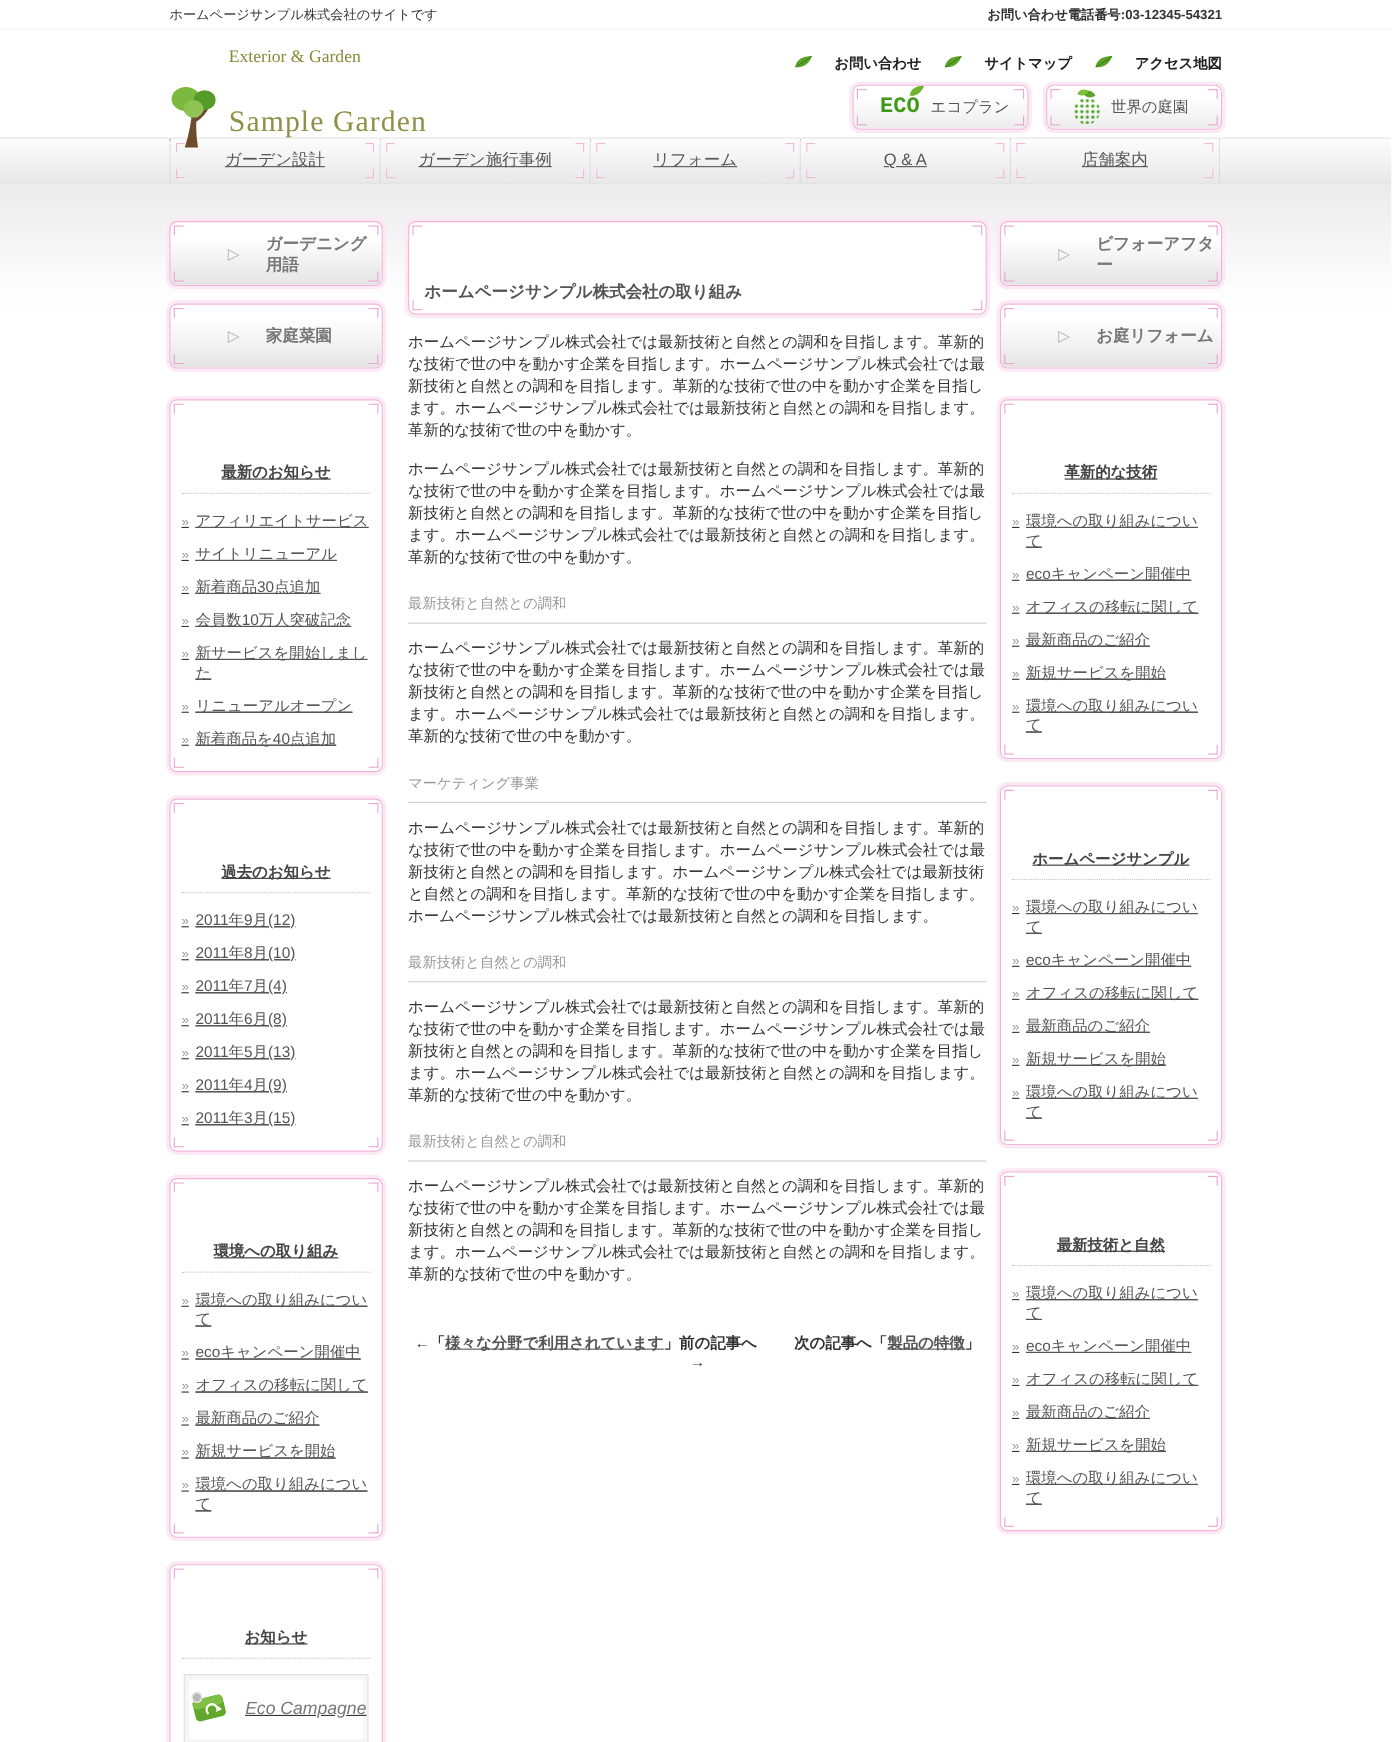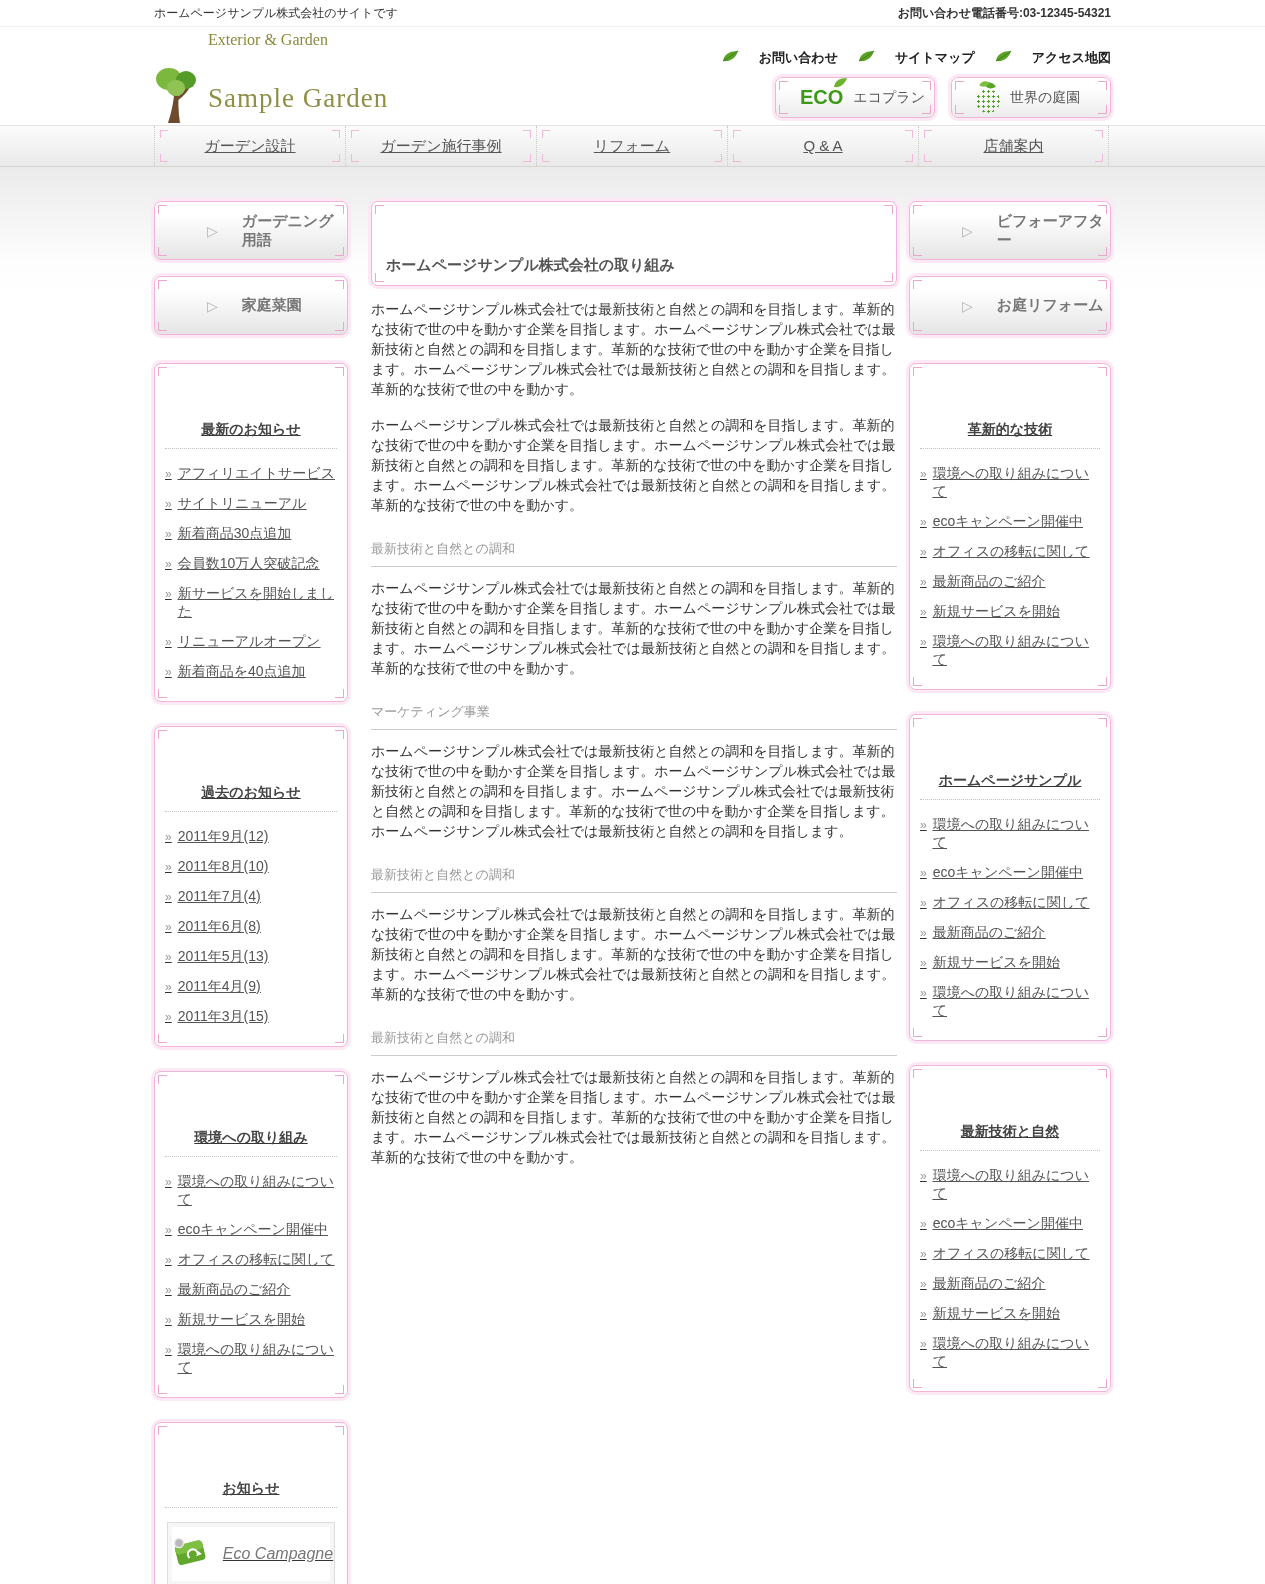--- a/index.html
+++ b/index.html
@@ -8,42 +8,42 @@
   .container { width:957px; margin:0 auto; position:relative; }
 
   
   .topbar { height:27px; background:#fff; border-bottom:1px solid #f0f0f0; }
   .topbar .container { display:flex; justify-content:space-between; align-items:center; height:100%; font-size:12px; color:#333; }
   .topbar .phone { font-weight:bold; }
 
   
   .header { height:98px; background:#fff; }
   .header .container { height:100%; }
-  .logo { position:absolute; left:0; top:4px; display:flex; align-items:center; gap:8px; }
+  .logo { position:absolute; left:0; top:16px; display:flex; align-items:center; gap:8px; }
   .logo-text .sub { font-family:"Liberation Serif","DejaVu Serif",serif; font-size:16px; color:#8a8a3c; }
   .logo-text .main { font-family:"Liberation Serif","DejaVu Serif",serif; font-size:27px; color:#8f8f46; letter-spacing:1px; }
   .hdr-right { position:absolute; right:0; top:22px; text-align:right; }
   .quick-links { display:flex; gap:20px; justify-content:flex-end; margin-bottom:10px; }
   .quick-link { display:flex; align-items:center; gap:20px; font-size:13px; font-weight:bold; color:#222; text-decoration:none; }
   .hdr-btns { display:flex; gap:16px; justify-content:flex-end; }
 
   
   .orn { position:relative; border:1px solid #f0b5d8; border-radius:7px; box-shadow:0 0 0 3px #fce9f5; background:#fff; }
   .orn::before,.orn::after,.orn>.in::before,.orn>.in::after {
     content:""; position:absolute; width:8px; height:8px; border:1px solid #e9a6cf; z-index:2; }
   .orn::before { top:3px; left:3px; border-right:0; border-bottom:0; }
   .orn::after  { top:3px; right:3px; border-left:0; border-bottom:0; }
   .orn>.in::before { bottom:3px; left:3px; border-right:0; border-top:0; }
   .orn>.in::after  { bottom:3px; right:3px; border-left:0; border-top:0; }
   .orn>.in { display:block;margin-top:44px; }
 
   .hdr-btn { width:160px; height:41px; display:flex; align-items:center; gap:10px; padding-left:14px;
     background:linear-gradient(#ffffff 25%,#ececec); cursor:pointer; }
   .hdr-btn .lbl { font-size:14px; color:#555; }
-  .eco-logo { font-size:20px; font-weight:900; color:#3c9a18; position:relative; font-family:Liberation Sans, sans-serif; }
+  .eco-logo { font-size:20px; font-weight:900; color:#3c9a18; position:relative; font-family:Liberation Mono, monospace; }
   .eco-logo svg { position:absolute; top:-9px; right:-6px; }
   .world-icon { position:relative; width:24px; height:24px; margin-top:6px; border-radius:50%;
     background:radial-gradient(circle,#4ea525 36%,transparent 40%); background-size:5px 5px; }
   .world-icon::before { content:""; position:absolute; top:-7px; left:9px; width:10px; height:7px;
     background:#5aa427; border-radius:0 8px 0 8px; transform:rotate(-20deg); }
   .world-icon::after { content:""; position:absolute; top:-8px; left:4px; width:9px; height:6px;
     background:#7cbf3f; border-radius:8px 0 8px 0; transform:rotate(15deg); }
 
   
   .nav { height:42px; background:linear-gradient(#fcfcfc,#e9e9e9); border-top:1px solid #e3e3e3; border-bottom:1px solid #d5d5d5; }
@@ -82,21 +82,21 @@
 
   .banner-box { border:1px solid #ddd; background:#fff; margin:14px 12px 10px; height:64px;
     display:flex; align-items:center; justify-content:center; gap:12px; cursor:pointer; box-shadow:0 0 0 4px #f6f6f6 inset; }
   .banner-label { font-style:italic; font-size:16px; color:#777; }
   .banner-caption { text-align:center; font-size:15px; font-weight:bold; color:#333; padding:10px 0 18px; }
 
   
   .article-title { padding:10px 14px; font-size:15px; font-weight:bold; color:#555;
     background:#fff; margin-bottom:14px; }
   .article-date { text-align:right; font-size:15px; font-weight:bold; color:#777; margin:16px 2px 14px; }
-  .article p { font-size:14px; line-height:20px; margin:0 0 16px; color:#333;font-family:Liberation Serif, serif; }
+  .article p { font-size:14px; line-height:20px; margin:0 0 16px; color:#333; }
   .article h3 { font-size:13px; font-weight:normal; color:#999; padding-bottom:8px; margin:24px 0 12px;
     border-bottom:1px solid #ccc; }
   .page-nav { margin-top:44px; text-align:center; font-size:14px; font-weight:bold; color:#333; }
   .page-nav .sep { display:inline-block; width:34px; }
   .page-nav a { font-weight:bold; }
 
   
   .footer-rule { border-top:1px solid #c9c9c9; }
   .banners { display:flex; justify-content:space-between; padding:22px 0 12px; }
   .fbanner { width:118px; height:46px; border:1px solid #ccc; background:#fff; box-shadow:0 0 0 3px #f2f2f2;
@@ -347,20 +347,23 @@
 
       <h3>マーケティング事業</h3>
       <p>ホームページサンプル株式会社では最新技術と自然との調和を目指します。革新的な技術で世の中を動かす企業を目指します。ホームページサンプル株式会社では最新技術と自然との調和を目指します。ホームページサンプル株式会社では最新技術と自然との調和を目指します。革新的な技術で世の中を動かす企業を目指します。ホームページサンプル株式会社では最新技術と自然との調和を目指します。</p>
 
       <h3>最新技術と自然との調和</h3>
       <p>ホームページサンプル株式会社では最新技術と自然との調和を目指します。革新的な技術で世の中を動かす企業を目指します。ホームページサンプル株式会社では最新技術と自然との調和を目指します。革新的な技術で世の中を動かす企業を目指します。ホームページサンプル株式会社では最新技術と自然との調和を目指します。革新的な技術で世の中を動かす。</p>
 
       <h3>最新技術と自然との調和</h3>
       <p>ホームページサンプル株式会社では最新技術と自然との調和を目指します。革新的な技術で世の中を動かす企業を目指します。ホームページサンプル株式会社では最新技術と自然との調和を目指します。革新的な技術で世の中を動かす企業を目指します。ホームページサンプル株式会社では最新技術と自然との調和を目指します。革新的な技術で世の中を動かす。</p>
 
+      <div class="page-nav">
+        <span>←「</span><a>様々な分野で利用されています</a><span>」前の記事へ</span><span class="sep"></span><span>次の記事へ「</span><a>製品の特徴</a><span>」→</span>
+      </div>
     </div>
 
     <div class="col-right">
       <div class="side-btn orn">
         <span class="in"></span>
         <span class="arr">▷</span>
         <span class="lbl">ビフォーアフター</span>
       </div>
       <div class="side-btn orn">
         <span class="in"></span>

